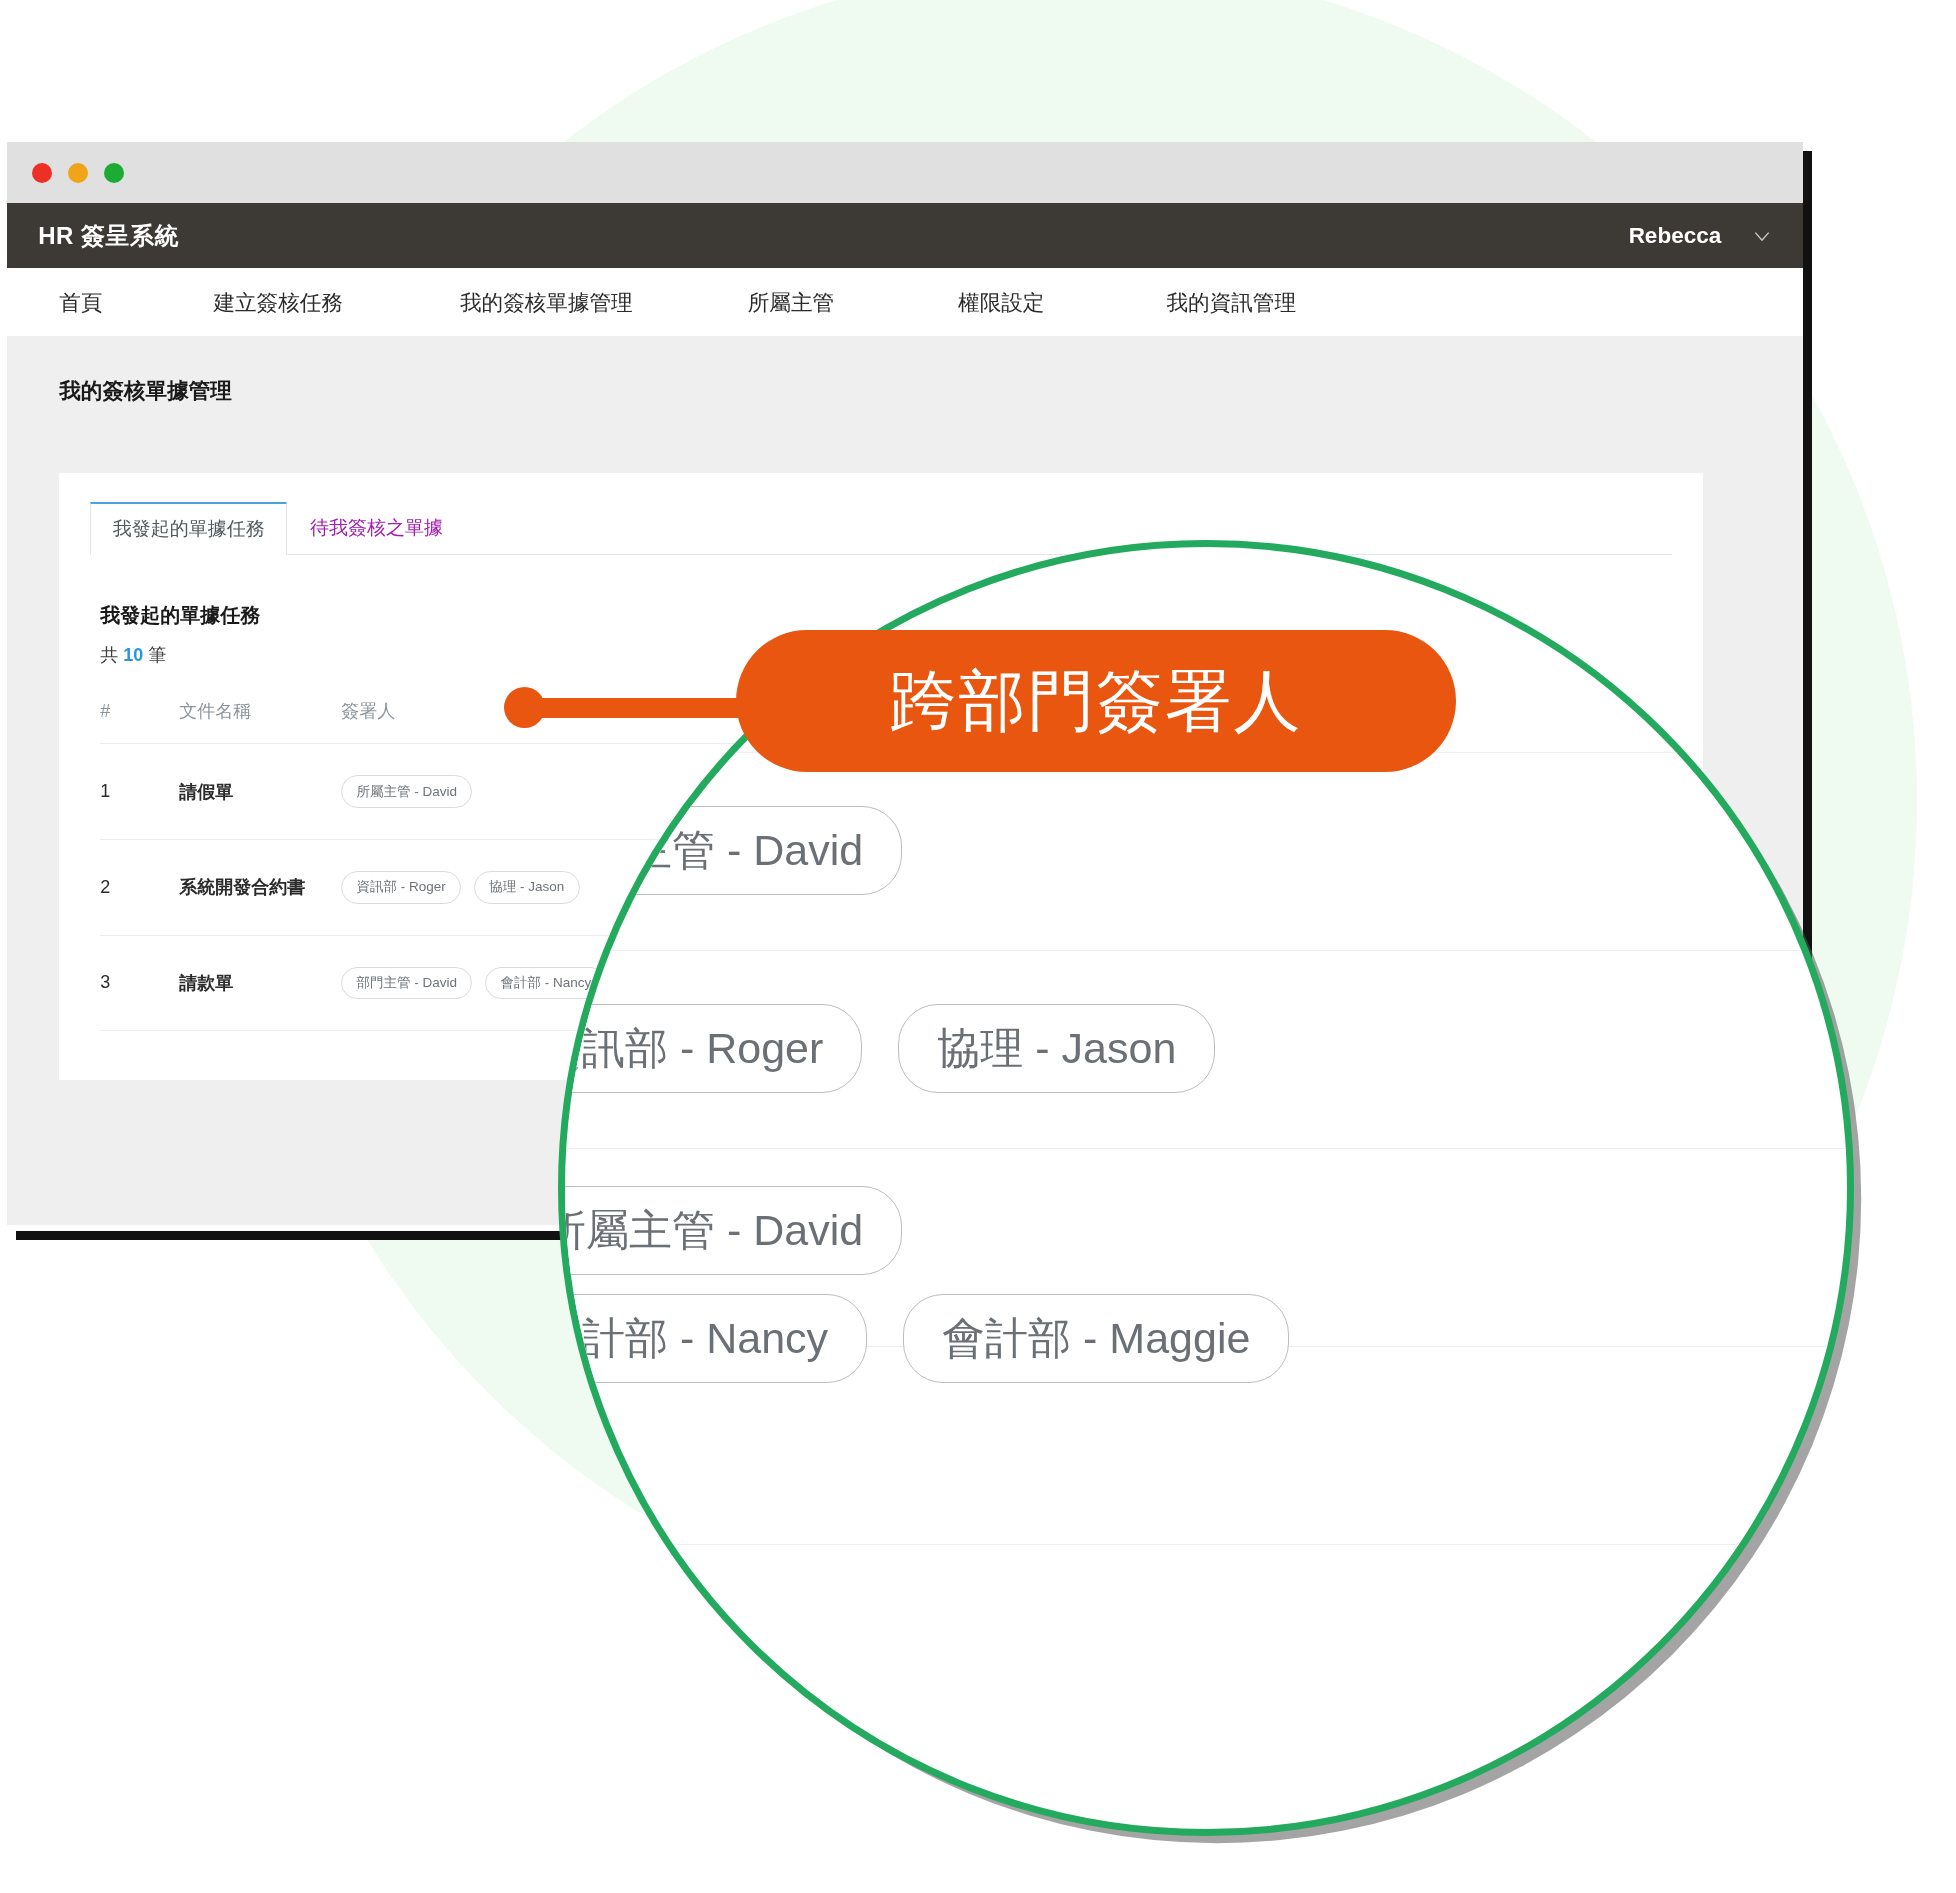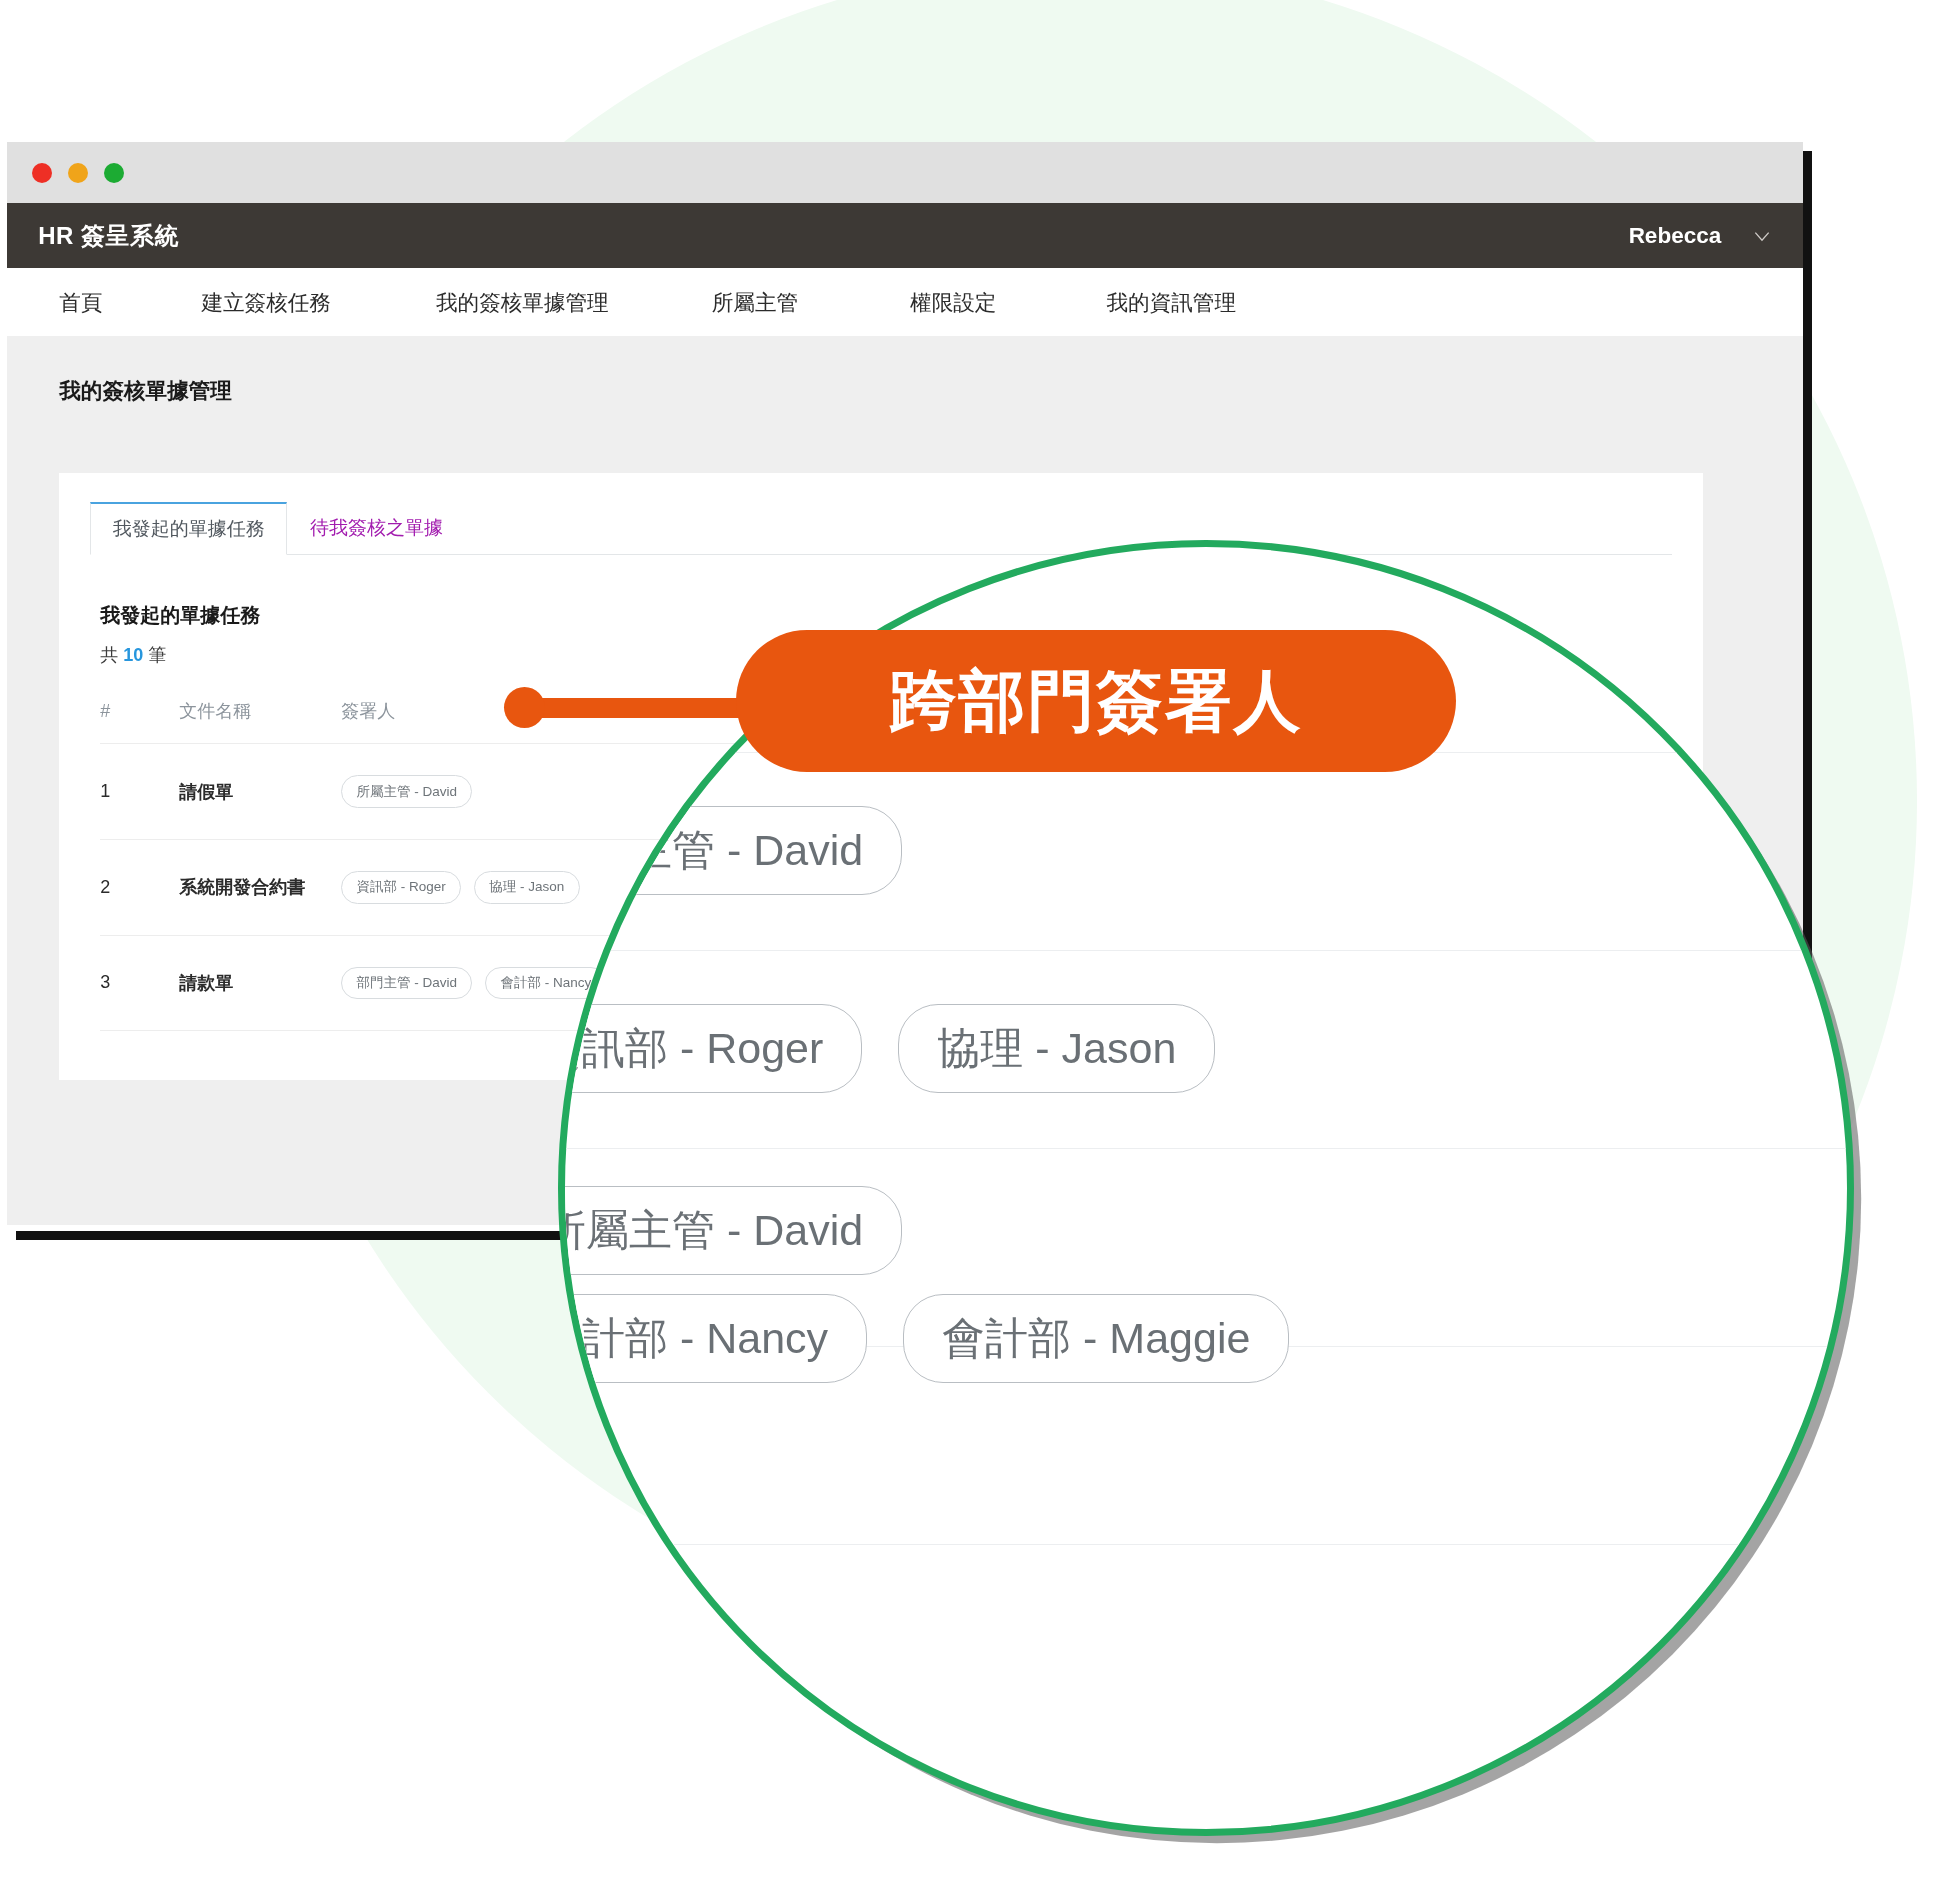--- a/index.html
+++ b/index.html
@@ -56,21 +56,21 @@
   .navbar{
     height:68px;background:#ffffff;
     display:flex;align-items:center;
     padding-left:52px;gap:0;
   }
   .navitem{
     font-size:21.6px;color:#2b2b2b;
     padding-right:0;
     white-space:nowrap;
   }
-  .navitem + .navitem{margin-left:4px;}
+  .navitem + .navitem{margin-left:16px;}
 
   .pagearea{
     background:#efefef;
     height:889px;
     position:relative;
   }
   .pagetitle{
     font-size:21.6px;font-weight:bold;color:#1a1a1a;
     padding:40px 0 0 52px;
   }
@@ -190,21 +190,21 @@
   
   .callout{
     position:absolute;z-index:8;
     left:736px;top:630px;
     width:720px;height:142px;
     border-radius:71px;
     background:#e8560f;
     display:flex;align-items:center;justify-content:center;
   }
   .callout span{
-    color:#ffffff;font-size:67px;font-weight:bold;letter-spacing:1.8px;
+    color:#ffffff;font-size:67px;font-weight:normal;letter-spacing:1.8px;
   }
 </style>
 </head>
 <body>
 
 <div class="stage">
 
   <div class="bg-circle"></div>
 
   <div class="browser">

